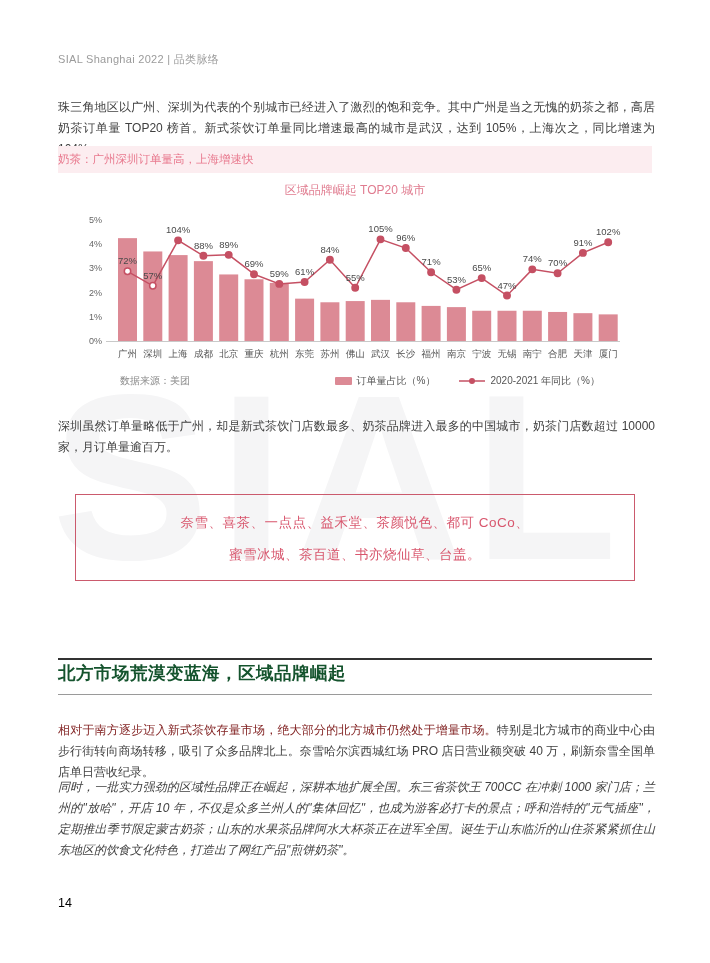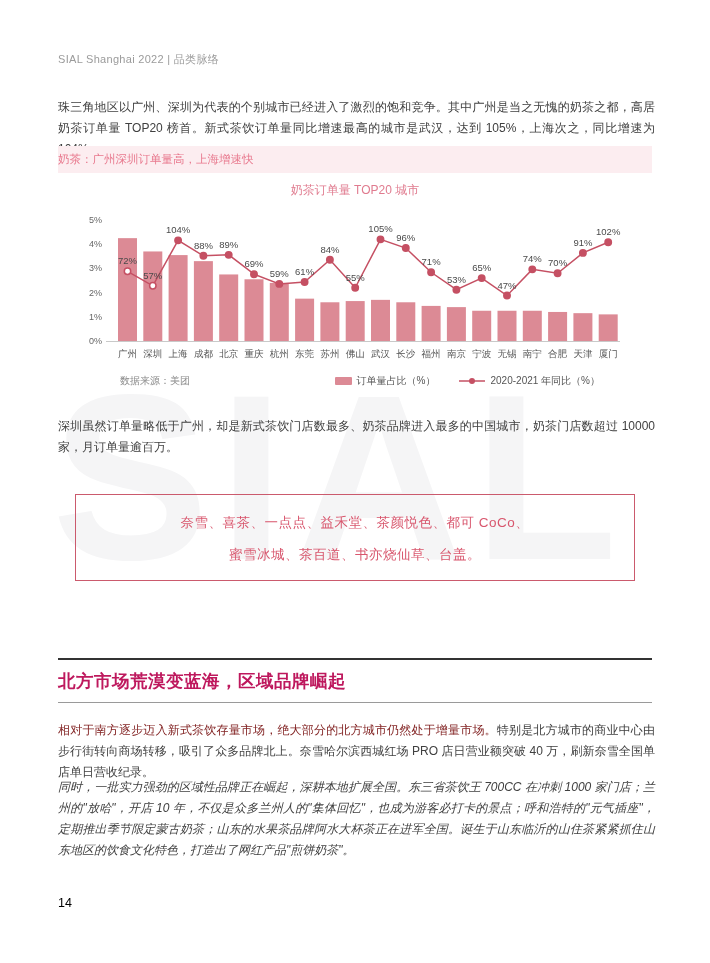--- a/index.html
+++ b/index.html
@@ -37,41 +37,41 @@
     border:1px solid #cb5a6d;
   }
   .brands-title {
     position:absolute; top:-9px; left:50%; transform:translateX(-50%);
     background:#ffffff; padding:0 14px; white-space:nowrap;
     font-size:12.5px; color:#d8566d;
   }
   .brands-lines { padding-top:12px; text-align:center; font-size:13.5px; line-height:32px; color:#d8566d; letter-spacing:.5px; }
   .section-head { left:58px; top:658px; width:594px; }
   .rule-top { height:2px; background:#333333; }
-  .section-title { margin-top:9px; font-size:17.5px; font-weight:700; color:#be185d; letter-spacing:.5px; }
+  .section-title { margin-top:1px; font-size:17.5px; font-weight:700; color:#14532d; letter-spacing:.5px; }
   .rule-bottom { margin-top:9px; height:1px; background:#9a9a9a; }
   .para-north1 { top:720px; }
   .para-north2 { top:777px;font-style:italic; }
   .pink { color:#7f1d1d; }
   .page-num { left:58px; top:896px; font-size:12.5px; font-weight:400; color:#000000; }
 </style>
 </head>
 <body>
 
 <div class="page">
 
   <div class="watermark layer" style="z-index:0">SIAL</div>
 
   <div class="layer doc-header">SIAL Shanghai 2022 | 品类脉络</div>
 
   <p class="layer para para-intro">珠三角地区以广州、深圳为代表的个别城市已经进入了激烈的饱和竞争。其中广州是当之无愧的奶茶之都，高居奶茶订单量 TOP20 榜首。新式茶饮订单量同比增速最高的城市是武汉，达到 105%，上海次之，同比增速为 104%。</p>
 
   <div class="layer callout">奶茶：广州深圳订单量高，上海增速快</div>
 
-  <div class="layer chart-title">奶茶订单量 TOP20 城市</div>
+  <div class="layer chart-title">区域品牌崛起 TOP20 城市</div>
 
   <div class="layer chart-wrap">
     <svg id="chart-svg" width="594" height="165">
         <text x="44" y="139" fill="#666666" font-size="9" text-anchor="end">0%</text>
         <text x="44" y="114.8" fill="#666666" font-size="9" text-anchor="end">1%</text>
         <text x="44" y="90.6" fill="#666666" font-size="9" text-anchor="end">2%</text>
         <text x="44" y="66.4" fill="#666666" font-size="9" text-anchor="end">3%</text>
         <text x="44" y="42.2" fill="#666666" font-size="9" text-anchor="end">4%</text>
         <text x="44" y="18" fill="#666666" font-size="9" text-anchor="end">5%</text>
         <line x1="48" y1="136.5" x2="562" y2="136.5" stroke="#c9c9c9" stroke-width="1"></line>

